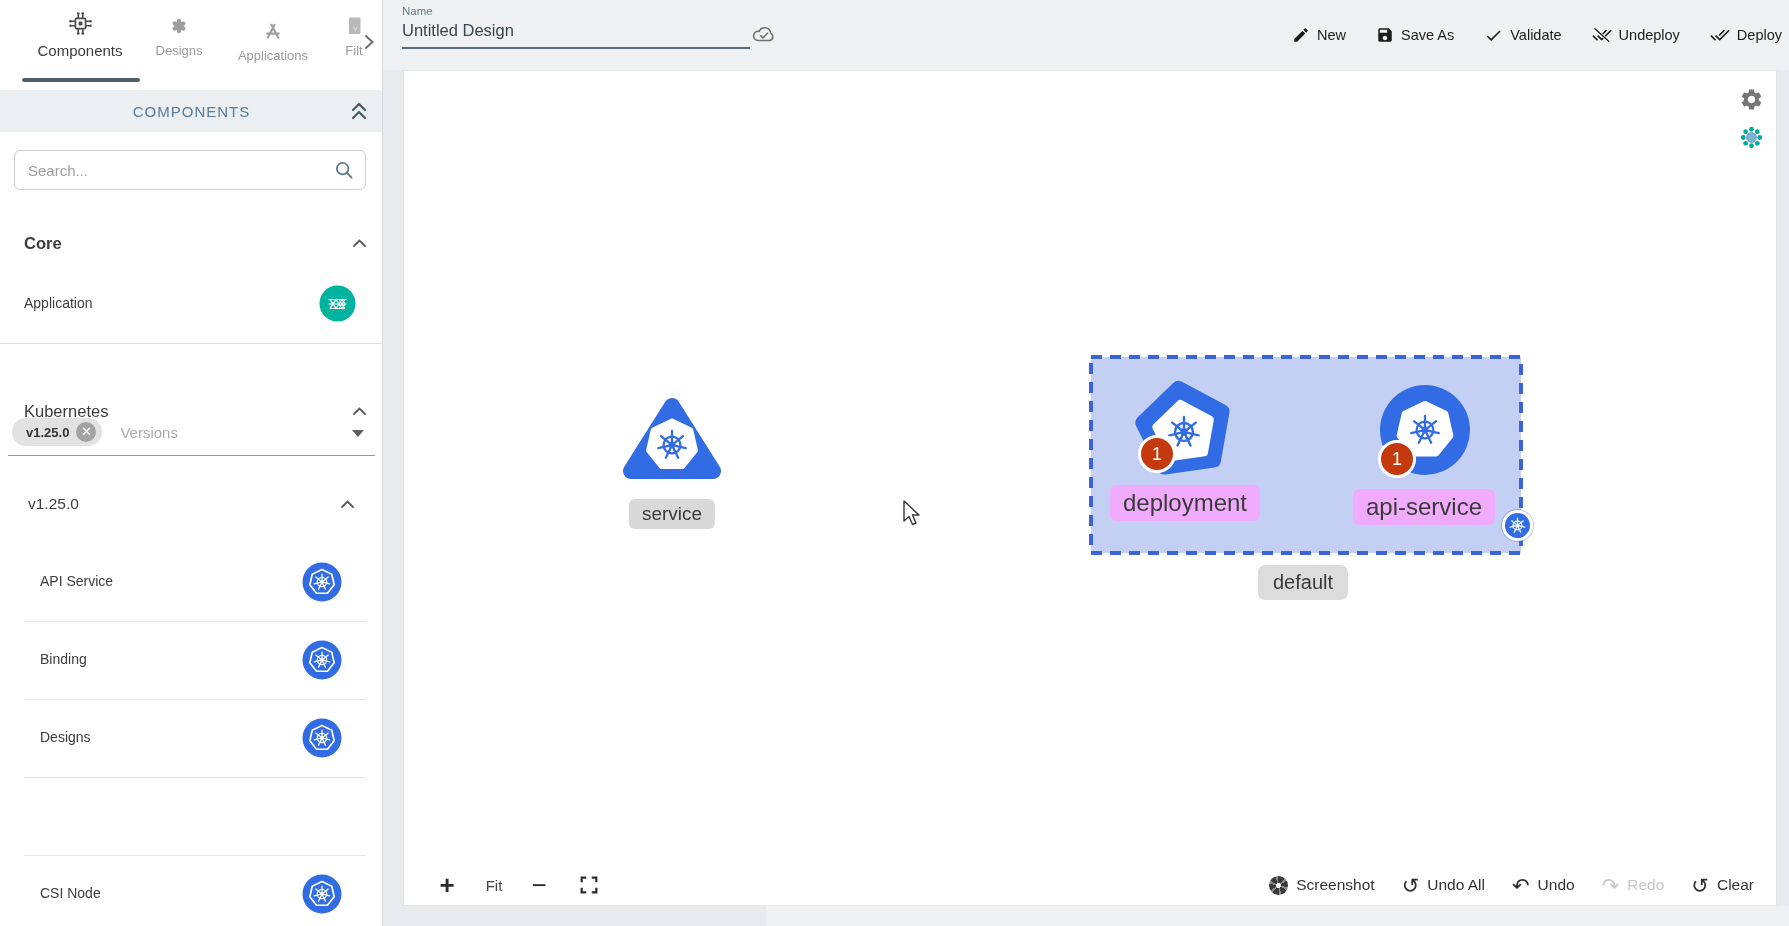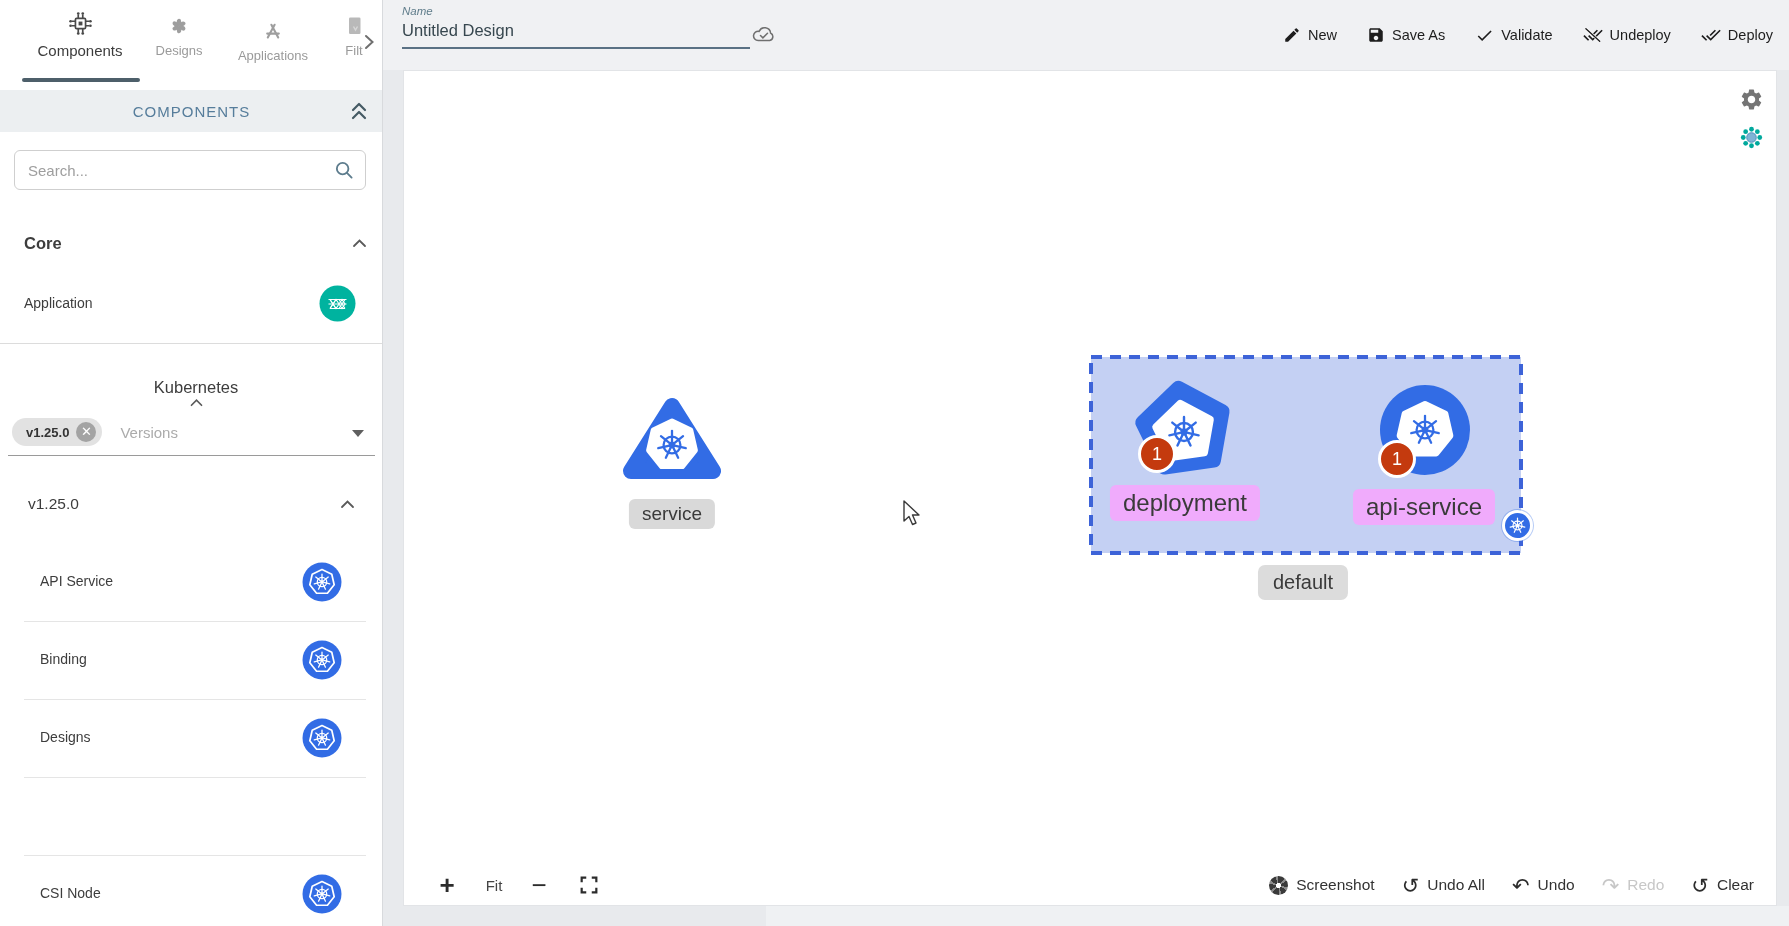--- a/index.html
+++ b/index.html
@@ -39,21 +39,21 @@
                 align-items:center; justify-content:space-between; cursor:pointer; }
   .sec-title { color:#3d3d3d; }
   .core-header { top:228px; height:30px; } .core-header .sec-title { font-size:16.5px;font-weight:bold; }
   .app-row { position:absolute; left:0; top:280px; width:383px; height:48px; cursor:pointer; }
   .app-row .row-label { position:absolute; left:24px; top:15px; font-size:14px; color:#3d3d3d; }
   .app-icon { position:absolute; right:27px; top:5px; }
 
   .divider-full { position:absolute; left:0; width:383px; height:1px; background:#dcdcdc; }
   .divider-inset { position:absolute; left:24px; width:342px; height:1px; background:#e5e5e5; }
 
-  .k8s-header { top:378px; height:30px;flex-direction:column; } .k8s-header .sec-title { font-size:16.5px; }
+  .k8s-header { top:396px; height:30px; } .k8s-header .sec-title { font-size:16.5px; }
   .chip-row { position:absolute; left:12px; top:416px; height:32px; display:flex; align-items:center; }
   .version-chip { display:inline-flex; align-items:center; background:#e2e2e2;
                   border-radius:16px; padding:4px 6px 4px 14px; cursor:pointer; }
   .chip-label { font-size:13px; font-weight:bold; color:#333; }
   .chip-x { width:20px; height:20px; margin-left:7px; border-radius:50%; background:#a3a3a3;
             color:#fff; font-size:13px; line-height:20px; text-align:center; cursor:pointer; }
   .versions-ph { margin-left:18px; font-size:15px; color:#ababab; } 
   .caret-down { position:absolute; right:18px; top:430px; width:0; height:0;
                 border-left:6px solid transparent; border-right:6px solid transparent;
                 border-top:7px solid #5f5f5f; cursor:pointer; }
@@ -61,27 +61,27 @@
 
   .vg-header { top:489px; height:30px; left:28px; right:26px; }
   .vg-header .sec-title { font-size:15.5px; }
 
   .comp-row { position:absolute; left:0; width:383px; height:78px; cursor:pointer; }
   .comp-row .row-label { position:absolute; left:40px; top:30px; font-size:14px; color:#3d3d3d; }
   .comp-row .k8s-chip-icon { position:absolute; left:302px; top:19px; }
 
   
   .topbar { position:absolute; left:383px; top:0; right:0; height:70px; background:#f0f1f3; }
-  .name-label { position:absolute; left:19px; top:5px; font-size:11.5px; color:#607d8b;font-style:italic; }
+  .name-label { position:absolute; left:19px; top:5px; font-size:11.5px; color:#607d8b; }
   .name-input { position:absolute; left:19px; top:21px; width:330px; border:none; outline:none;
                 background:transparent; font-size:16.5px; color:#37474f;
                 font-family:"Liberation Sans",sans-serif; }
   .name-underline { position:absolute; left:19px; top:47px; width:348px; height:2px; background:#5a7184; }
   .cloud-icon { position:absolute; left:367px; top:22px; }
-  .actions { position:absolute; right:16px; top:0; height:70px; display:flex; align-items:center; gap:30px; }
+  .actions { position:absolute; right:7px; top:0; height:70px; display:flex; align-items:center; gap:30px; }
   .action-btn { display:flex; align-items:center; gap:7px; cursor:pointer; }
   .action-btn span { font-size:14.5px; color:#1d1d1d; }
 
   
   .canvas { position:absolute; left:383px; top:70px; right:0; bottom:0; background:#e8eaed; }
   .canvas-white { position:absolute; left:20px; top:0; width:1374px; height:836px;
                   background:#fff; border:1px solid #e2e4e7; }
   .gear-btn { position:absolute; left:1335px; top:16px; cursor:pointer; }
   .k8s-ctx-btn { position:absolute; left:1336px; top:55px; cursor:pointer; }
 

